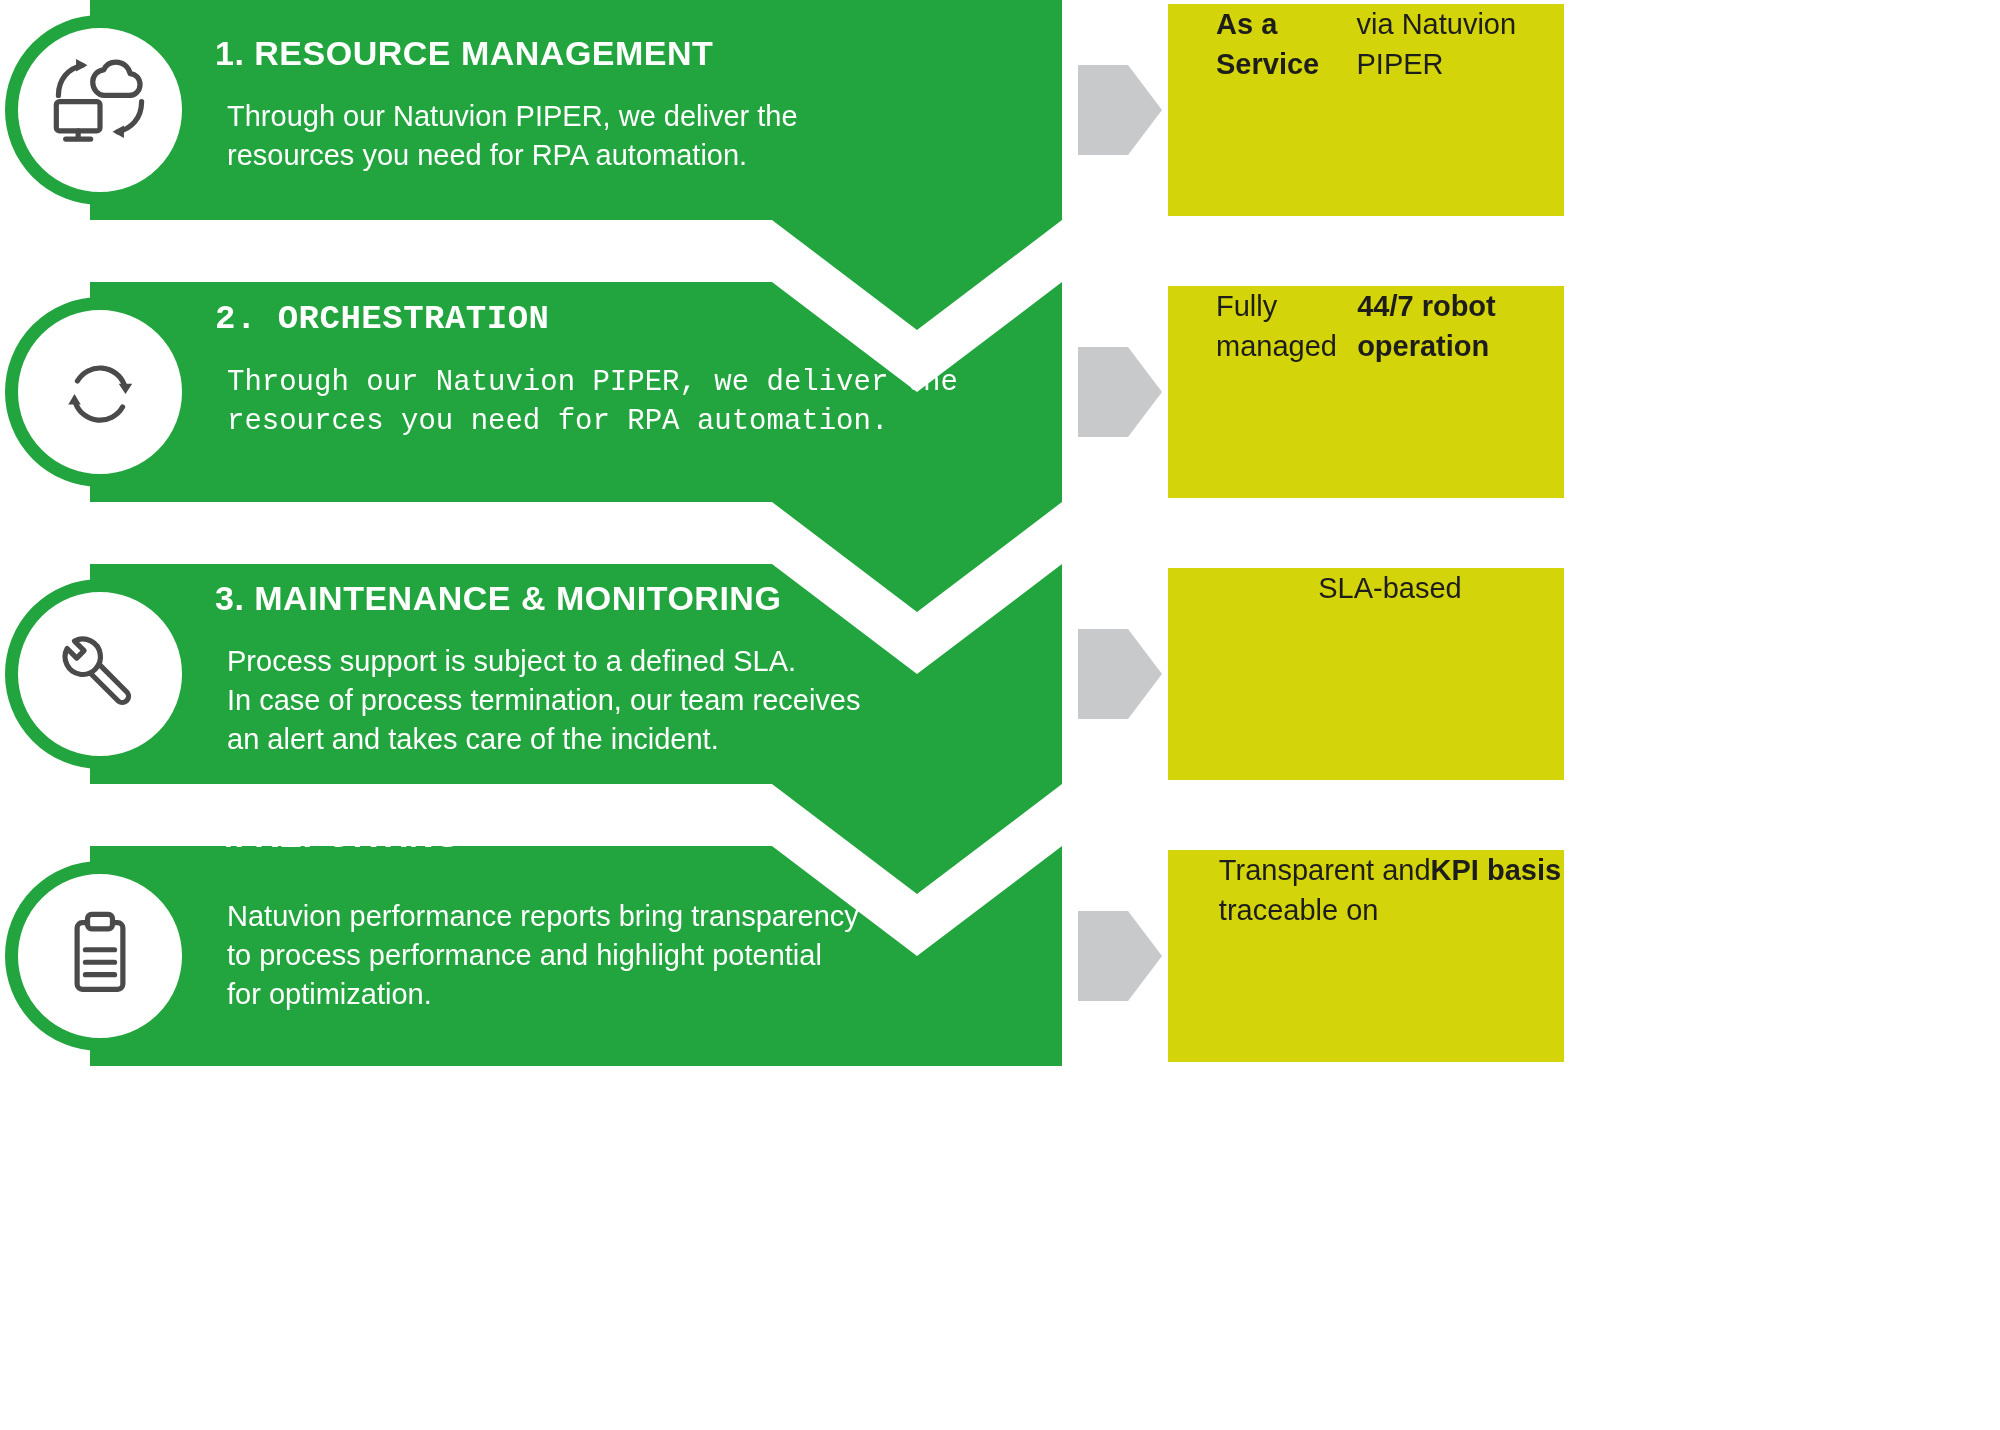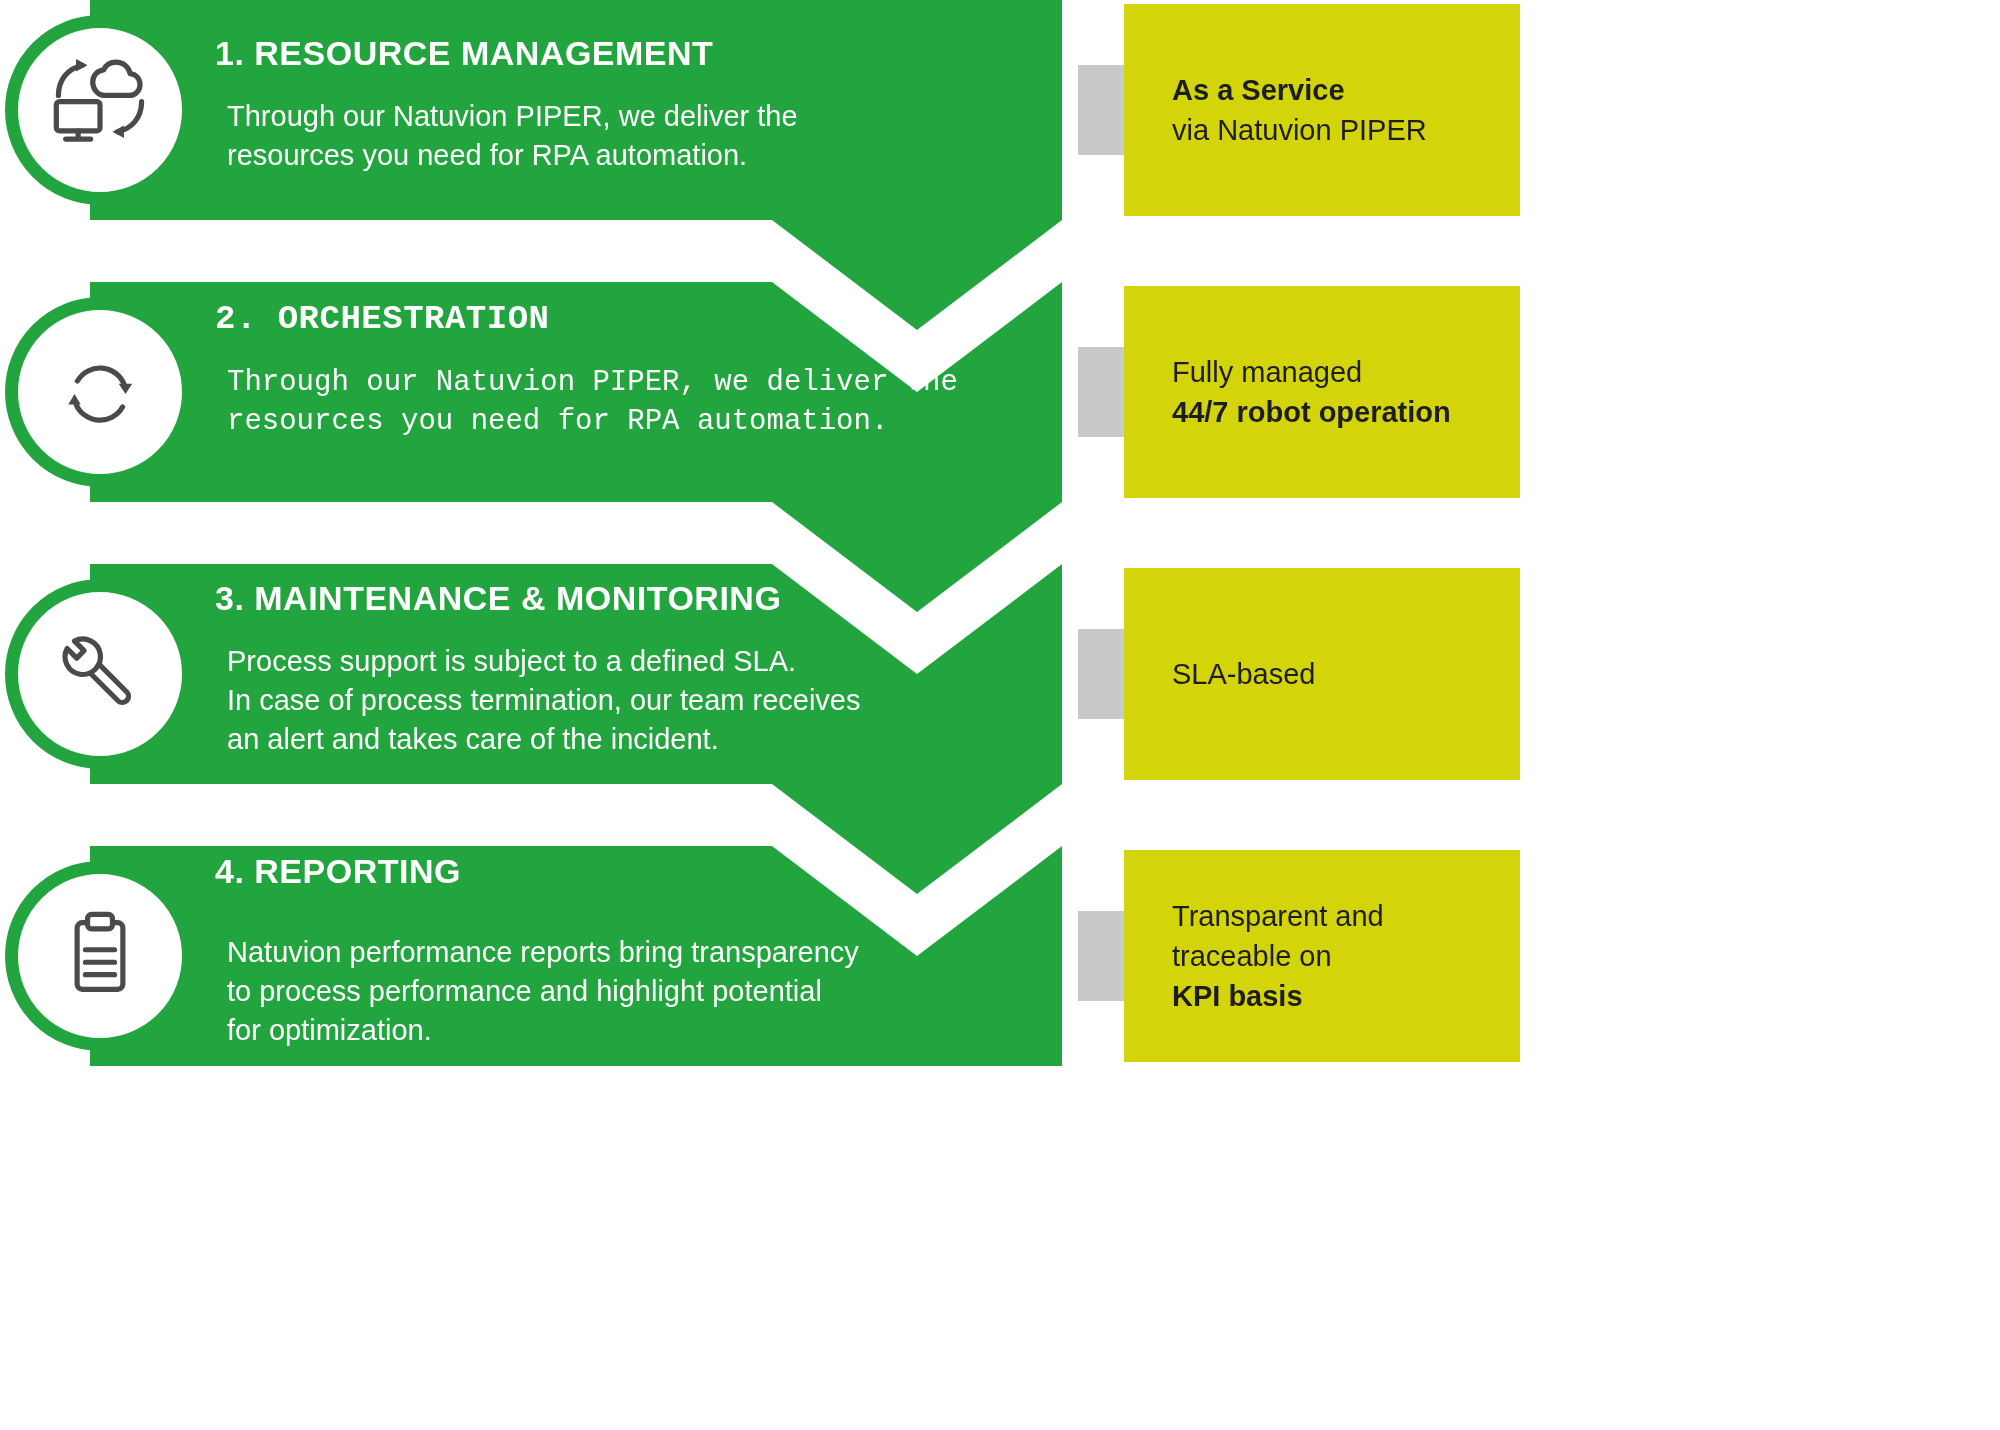--- a/index.html
+++ b/index.html
@@ -26,30 +26,30 @@
   }
   .step-title {
     font-size:34px; font-weight:700; letter-spacing:0.5px;
     margin:0 0 12px 0; line-height:40px;
   }
   .step-desc {
     font-size:29px; line-height:39px; white-space:pre-line; margin:12px;
   }
 
   .outcome-box {
-    position:absolute; left:1124px; width:396px; height:212px;
+    position:absolute; left:1168px; width:396px; height:212px;
     background:var(--yellow,#D4D40A);
-    display:flex; flex-direction:column; justify-content:center;
+    display:flex; flex-direction:row; justify-content:center;
     padding-left:48px; box-sizing:border-box;
     color:var(--outcome-text,#1D1D1B);
     font-size:29px; line-height:40px; white-space:pre-line;
   }
   .outcome-box .bold { font-weight:700; }
 
-  .t0 { top:0; }   .t1 { top:266px;font-family:Liberation Mono, monospace; } .t2 { top:564px; } .t3 { top:846px;gap:18px; }
+  .t0 { top:0; }   .t1 { top:266px;font-family:Liberation Mono, monospace; } .t2 { top:564px; } .t3 { top:810px;gap:18px; }
   .c0 { top:15px; } .c1 { top:297px; } .c2 { top:579px; } .c3 { top:861px; }
   .b0 { top:4px; }  .b1 { top:286px; } .b2 { top:568px;gap:19px; } .b3 { top:850px; }
 </style>
 </head>
 <body>
 
 <div id="canvas">
 
   <svg id="shapes" viewBox="0 0 2000 1430" xmlns="http://www.w3.org/2000/svg">
     <polygon class="banner-poly" points="90,0 1062,0 1062,220 917,330 772,220 90,220"></polygon>

